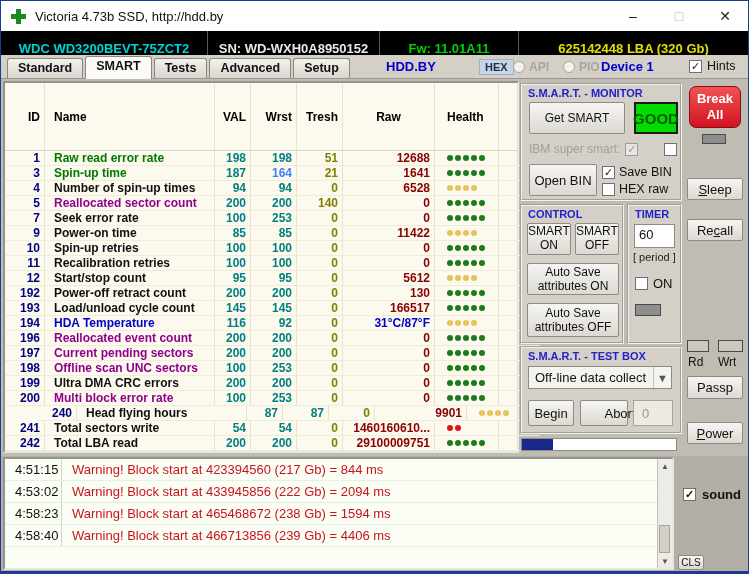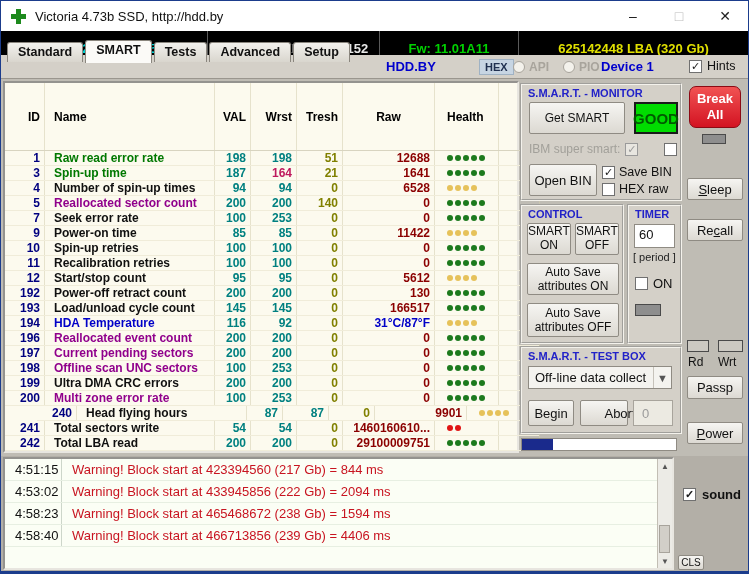--- a/index.html
+++ b/index.html
@@ -24,21 +24,21 @@
   
   .infobar { position:absolute; left:0; top:30px; width:100%; height:34px; background:#000; display:flex; font-weight:bold; font-size:13px; }
   .info-seg { display:flex; align-items:center; justify-content:center; height:100%; border-right:1px solid #5a5a5a; }
   .info-seg:last-child { border-right:none; }
   .seg-model { width:207px; color:#00d2d2; }
   .seg-sn { width:172px; color:#e8e8e8; }
   .seg-fw { width:139px; color:#00d200; }
   .seg-lba { flex:1; color:#e0e000; }
   
   .tabbar { position:absolute; left:0; top:54px; width:100%; height:24px; background:#D4D0C8; border-bottom:1px solid #9a968e; }
-  .tabs { position:absolute; left:6px; bottom:16px; display:flex; align-items:flex-end;margin-top:47px; }
+  .tabs { position:absolute; left:6px; bottom:0; display:flex; align-items:flex-end;margin-top:47px; }
   .tab { height:20px; padding:2px 10px 0; font-size:12.5px; font-weight:bold; color:#111;
          background:linear-gradient(#f2f1ed,#d9d6ce); border:1px solid #8a867e; border-bottom:none;
          border-radius:3px 3px 0 0; margin-right:2px; }
   .tab.active { height:23px; background:#fbfaf7; position:relative; top:1px; }
   .tb-label { position:absolute; top:4px; font-size:13px; font-weight:bold; color:#0000cd; }
   .hddby { left:385px; }
   .device { left:600px; }
   .hexbox { position:absolute; left:478px; top:4px; font-size:11px; font-weight:bold; color:#203050; background:#c7d5e3; padding:1px 5px; border:1px solid #9fb2c4; }
   .radio-group { position:absolute; left:512px; top:5px; display:flex; gap:14px; }
   .radio-item { display:flex; align-items:center; gap:4px; font-size:12px; font-weight:bold; color:#a8a49c; }
@@ -212,21 +212,21 @@
                 <span class="dot" style="background: rgb(29, 122, 29);"></span>
                 <span class="dot" style="background: rgb(29, 122, 29);"></span>
                 <span class="dot" style="background: rgb(29, 122, 29);"></span>
               </div>
               <div class="cell fill"></div>
             </div>
             <div class="t-row" style="flex: 1 1 0%;">
               <div class="cell r" style="color: rgb(0, 0, 128);">3</div>
               <div class="cell name" style="color: rgb(0, 120, 0);">Spin-up time</div>
               <div class="cell r" style="color: rgb(0, 128, 128);">187</div>
-              <div class="cell r" style="color: #be185d;">164</div>
+              <div class="cell r" style="color: #3b82f6;">164</div>
               <div class="cell r" style="color: rgb(128, 128, 0);">21</div>
               <div class="cell r" style="color: rgb(139, 0, 0);">1641</div>
               <div class="cell health">
                 <span class="dot" style="background: rgb(29, 122, 29);"></span>
                 <span class="dot" style="background: rgb(29, 122, 29);"></span>
                 <span class="dot" style="background: rgb(29, 122, 29);"></span>
                 <span class="dot" style="background: rgb(29, 122, 29);"></span>
                 <span class="dot" style="background: rgb(29, 122, 29);"></span>
               </div>
               <div class="cell fill"></div>
@@ -446,21 +446,21 @@
                 <span class="dot" style="background: rgb(29, 122, 29);"></span>
                 <span class="dot" style="background: rgb(29, 122, 29);"></span>
                 <span class="dot" style="background: rgb(29, 122, 29);"></span>
                 <span class="dot" style="background: rgb(29, 122, 29);"></span>
                 <span class="dot" style="background: rgb(29, 122, 29);"></span>
               </div>
               <div class="cell fill"></div>
             </div>
             <div class="t-row" style="flex: 1 1 0%;">
               <div class="cell r" style="color: rgb(0, 0, 128);">200</div>
-              <div class="cell name" style="color: rgb(144, 0, 140);">Multi zone error rate</div>
+              <div class="cell name" style="color: rgb(144, 0, 140);">Multi block error rate</div>
               <div class="cell r" style="color: rgb(0, 128, 128);">100</div>
               <div class="cell r" style="color: rgb(0, 128, 128);">253</div>
               <div class="cell r" style="color: rgb(128, 128, 0);">0</div>
               <div class="cell r" style="color: rgb(139, 0, 0);">0</div>
               <div class="cell health">
                 <span class="dot" style="background: rgb(29, 122, 29);"></span>
                 <span class="dot" style="background: rgb(29, 122, 29);"></span>
                 <span class="dot" style="background: rgb(29, 122, 29);"></span>
                 <span class="dot" style="background: rgb(29, 122, 29);"></span>
                 <span class="dot" style="background: rgb(29, 122, 29);"></span>

